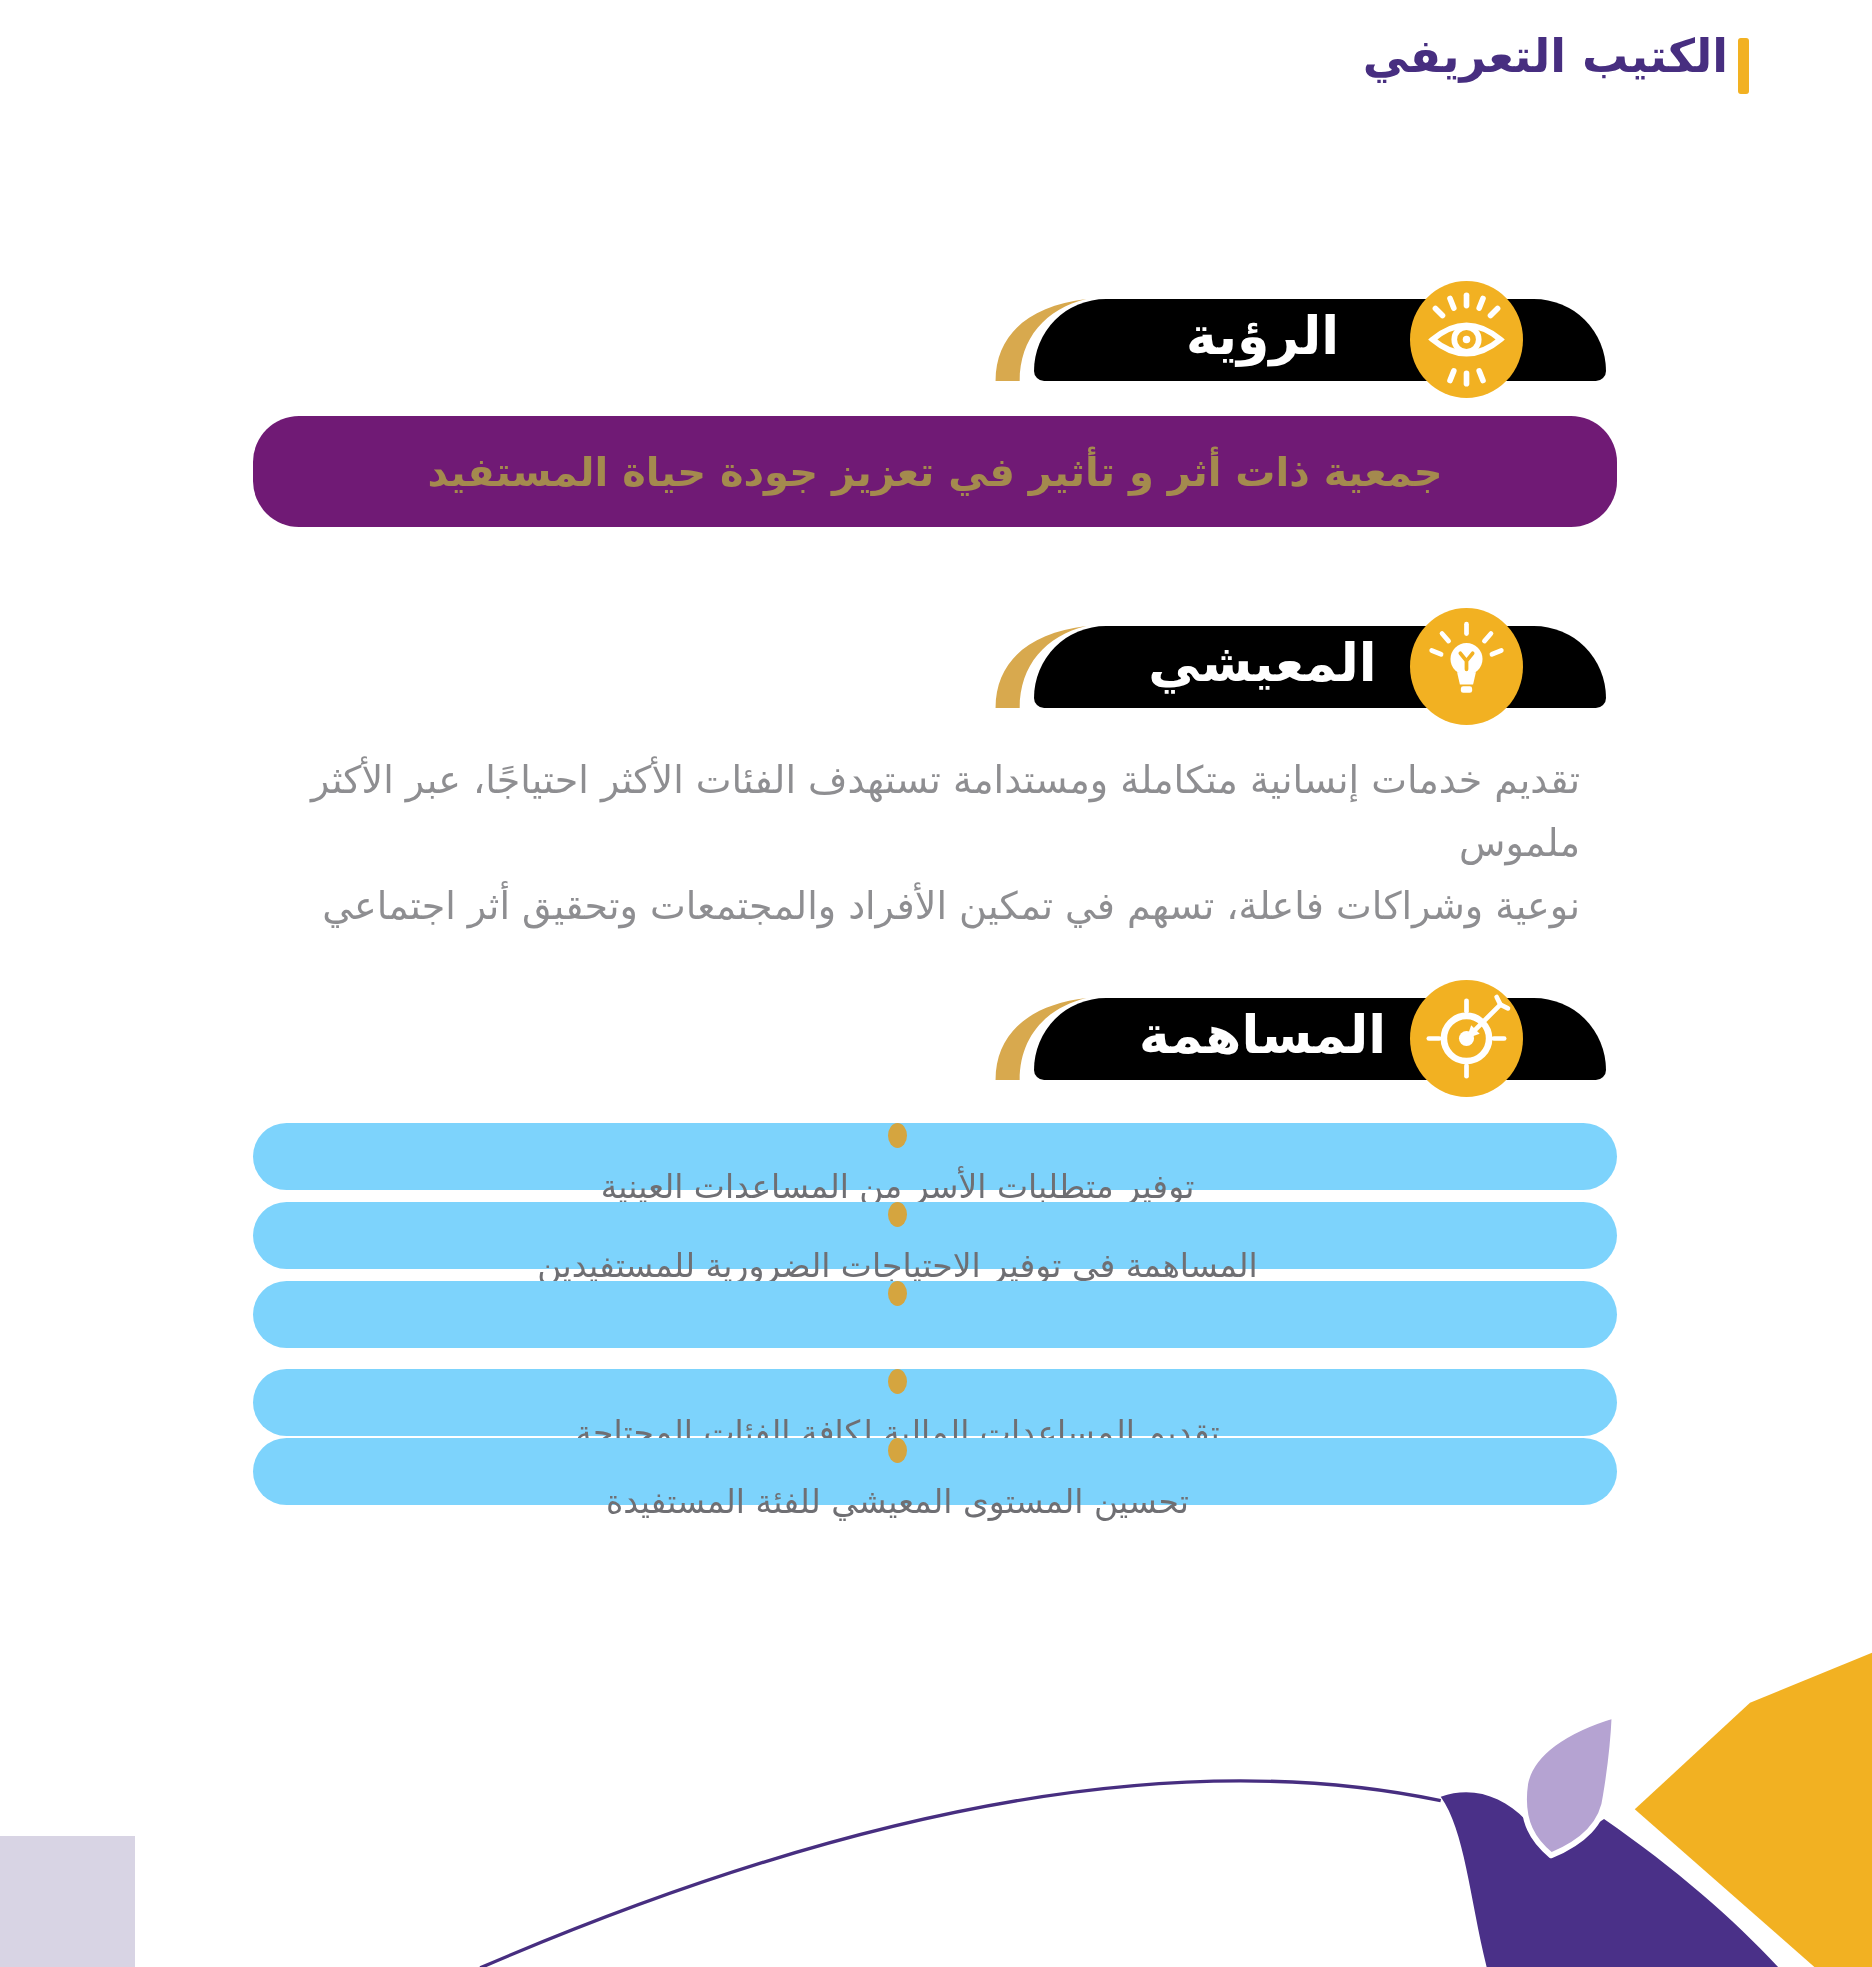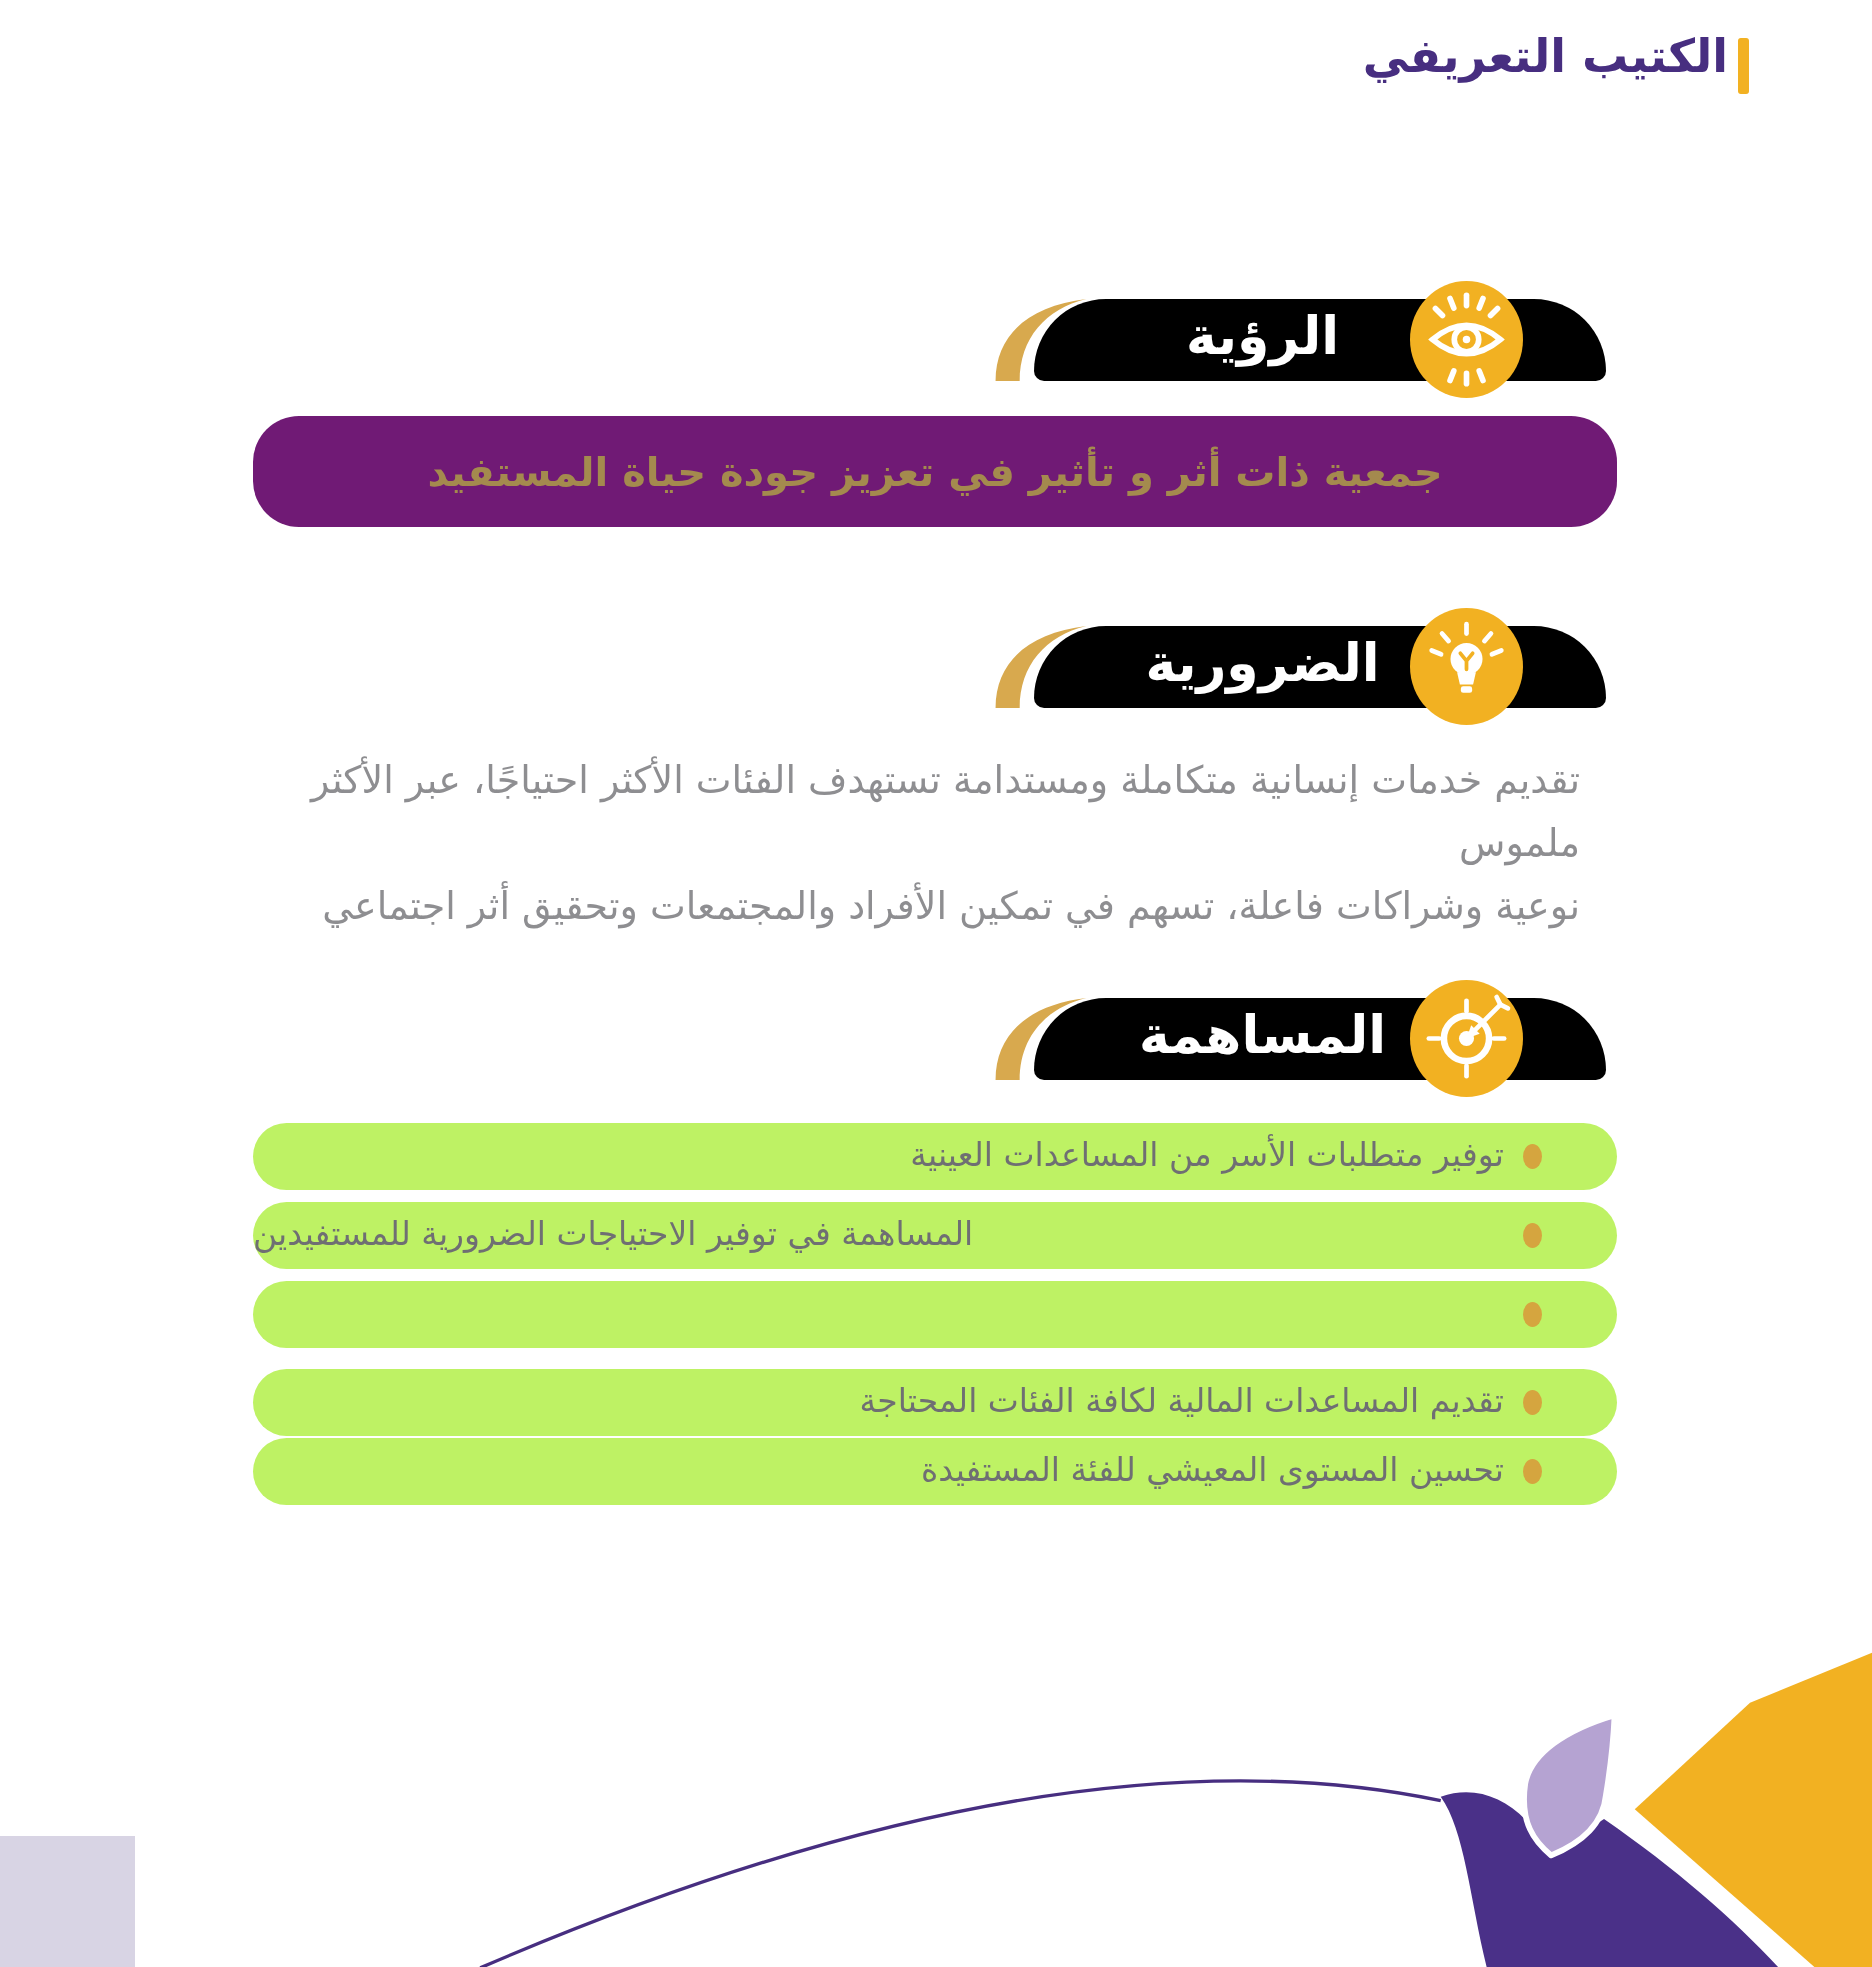--- a/index.html
+++ b/index.html
@@ -48,23 +48,23 @@
   }
   
   .mission-paragraph{
     position:absolute;top:749px;right:292px;width:1441px;
     color:#8e8e91;font-size:38px;line-height:63px;text-align:right;
   }
   .mission-line{white-space:nowrap;}
   
   .goal-bar{
     position:absolute;left:253px;width:1364px;height:67px;
-    background:#bef264;border-radius:34px;
+    background:#7dd3fc;border-radius:34px;
     display:flex;align-items:center;gap:19px;
-    padding-right:75px;box-sizing:border-box;
+    padding-right:75px;box-sizing:border-box;flex-direction:column;
   }
   .goal-dot{width:19px;height:25px;border-radius:50%;background:#d5a53f;flex:0 0 auto;}
   .goal-text{color:#6f6f73;font-size:33px;white-space:nowrap;padding-bottom:3.8px;}
   #goal-1{top:1123px;} #goal-2{top:1202px;justify-content:space-between;} #goal-3{top:1281px;}
   #goal-4{top:1369px;} #goal-5{top:1438px;}
   
   .corner-square{
     position:absolute;left:0;top:1836px;width:135px;height:132px;background:#d8d4e4;
   }
   .bottom-decor{position:absolute;left:0;top:1595px;width:1872px;height:373px;}
@@ -105,21 +105,21 @@
 
   <div class="statement-box">
     <span class="statement-text">جمعية ذات أثر و تأثير في تعزيز جودة حياة المستفيد</span>
   </div>
 
   <div class="banner" id="mission-banner">
     <svg class="banner-crescent" viewBox="0 0 110 100" preserveAspectRatio="none">
       <path d="M6,100 C6,44 42,8 104,0 C60,12 32,48 32,100 Z" fill="#d8a94e"></path>
     </svg>
     <div class="banner-bar">
-      <span class="banner-label">الضرورية</span>
+      <span class="banner-label">المعيشي</span>
     </div>
     <div class="banner-circle">
       <svg viewBox="-60 -60 120 120">
         <circle cx="0" cy="-8" r="17" fill="#ffffff"></circle>
         <path d="M-10,6 L10,6 L7,19 L-7,19 Z" fill="#ffffff"></path>
         <rect x="-6" y="21" width="12" height="7" rx="2.5" fill="#ffffff"></rect>
         <path d="M0,3 L0,-6 M0,-6 L-6.5,-14 M0,-6 L6.5,-14" stroke="#f2b122" stroke-width="4" fill="none" stroke-linecap="round"></path>
         <g stroke="#ffffff" stroke-width="5" stroke-linecap="round">
           <line x1="0" y1="-35" x2="0" y2="-45"></line>
           <line x1="19" y1="-27" x2="26" y2="-35"></line>

